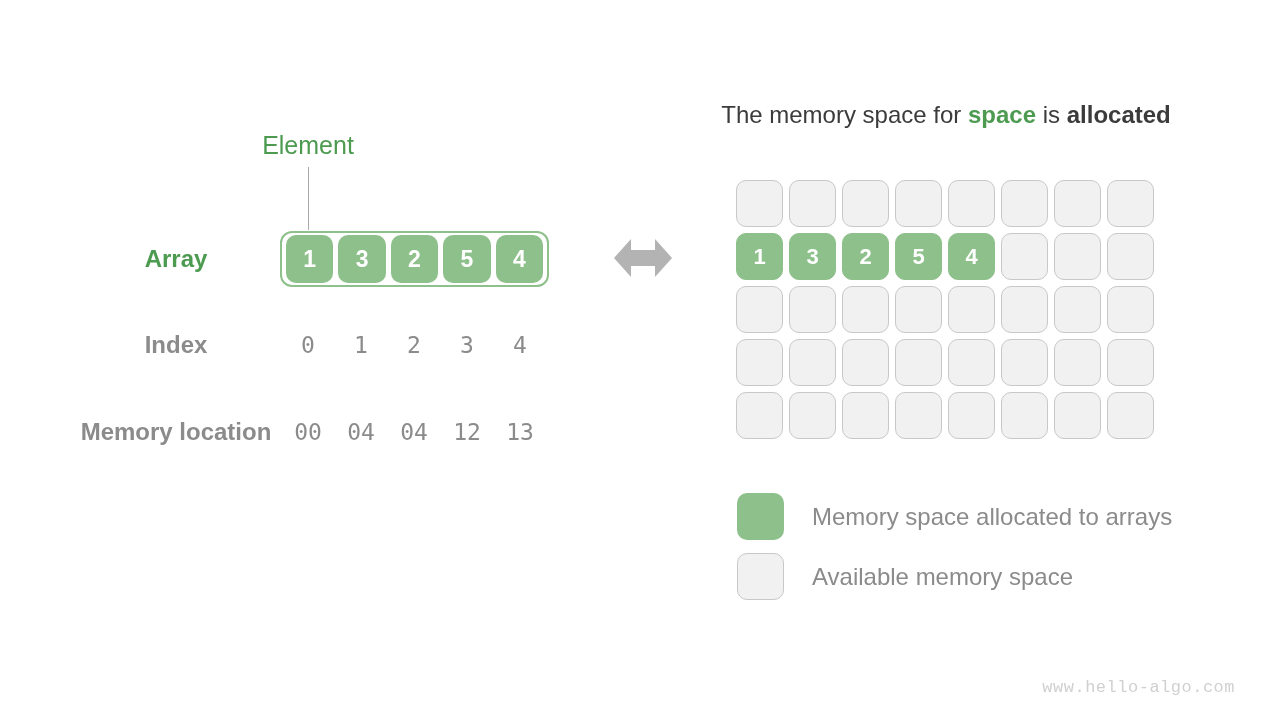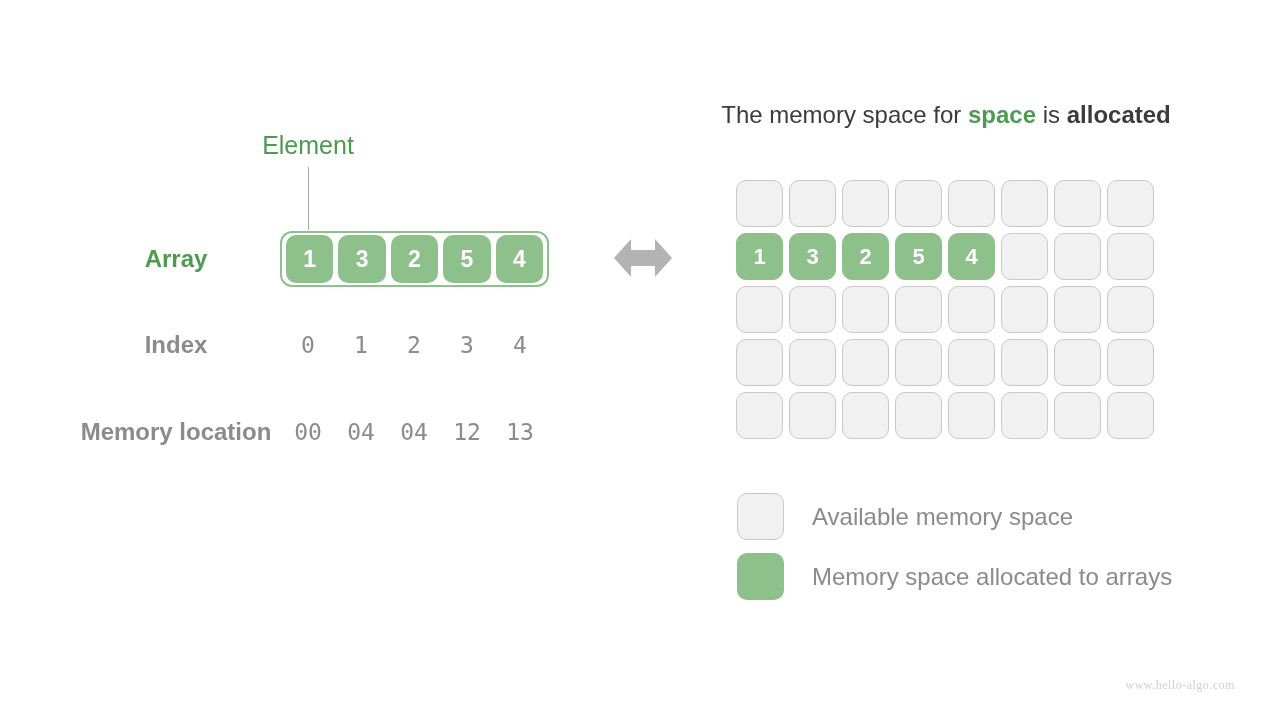--- a/index.html
+++ b/index.html
@@ -155,22 +155,22 @@
   .legend-label {
     margin-left: 28px;
     font-size: 24px;
     color: var(--gray-label);
     white-space: nowrap;
   }
 
   .watermark {
     position: absolute;
     right: 45px; top: 678px;
-    font-family: Liberation Serif, serif;
-    font-size: 12px;
+    font-family: Liberation Mono, monospace;
+    font-size: 17px;
     color: var(--watermark);
     letter-spacing: 0.5px;
   }
 </style>
 </head>
 <body>
 
 <div class="canvas">
 
   <div class="element-label">Element</div>
@@ -248,23 +248,23 @@
       <div class="grid-cell"></div>
       <div class="grid-cell"></div>
       <div class="grid-cell"></div>
       <div class="grid-cell"></div>
       <div class="grid-cell"></div>
       <div class="grid-cell"></div>
     </div>
 
   <div class="legend" id="legend">
       <div class="legend-row">
+        <div class="legend-swatch allocated"></div>
+        <span class="legend-label">Memory space allocated to arrays</span>
+      </div>
+      <div class="legend-row">
         <div class="legend-swatch available"></div>
         <span class="legend-label">Available memory space</span>
       </div>
-      <div class="legend-row">
-        <div class="legend-swatch allocated"></div>
-        <span class="legend-label">Memory space allocated to arrays</span>
-      </div>
     </div>
 
   <div class="watermark">www.hello-algo.com</div>
 </div>
 
 </body></html>

